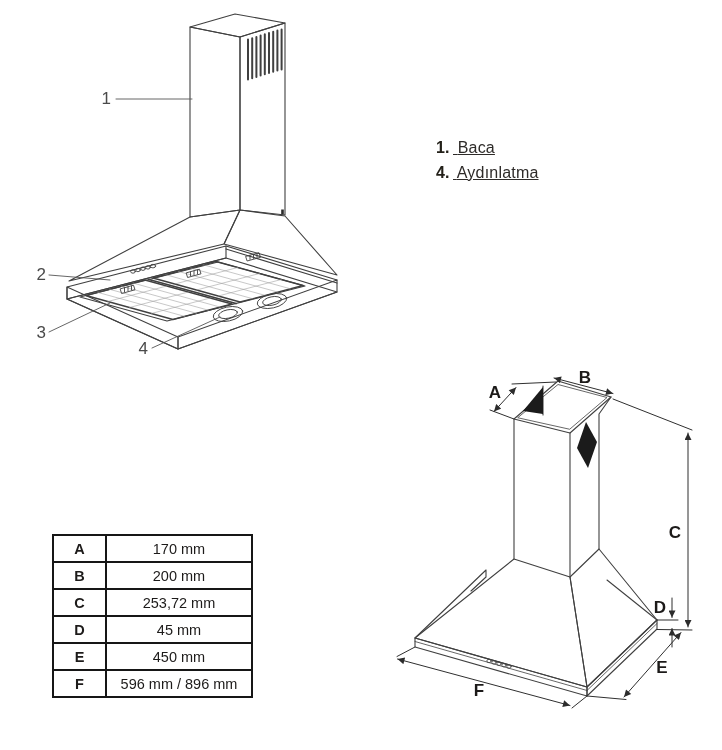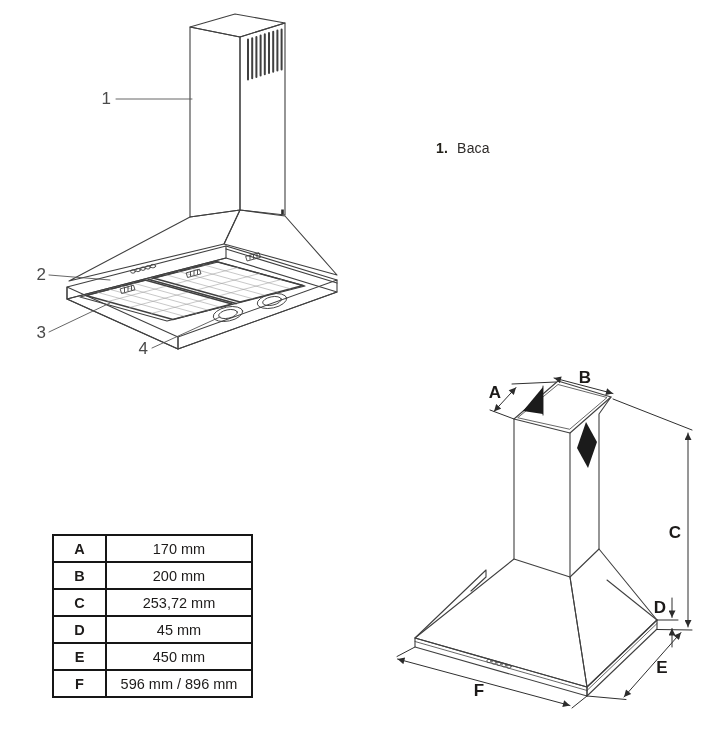--- a/index.html
+++ b/index.html
@@ -2,21 +2,21 @@
 <html><head>
 <meta charset="utf-8">
 <style>
   html,body{margin:0;padding:0;background:#ffffff;}
   .page{position:relative;width:722px;height:750px;background:#ffffff;overflow:hidden;
         font-family:"Liberation Sans",sans-serif;}
   svg{position:absolute;}
   .fig1{left:0;top:0;}
   .fig2{left:390px;top:350px;}
   .legend{position:absolute;left:436px;top:136px;color:#2e2b29;}
-  .legend .li{font-size:14px;line-height:24.5px;letter-spacing:.2px;}
+  .legend .li{font-size:16px;line-height:24.5px;letter-spacing:.2px;text-decoration:underline;}
   .legend .ln{font-weight:700;display:inline-block;min-width:17px;color:#232019;}
   .dims{position:absolute;left:52px;top:534px;border-collapse:collapse;
         font-size:14.5px;color:#1d1b1a;}
   .dims td{border:2px solid #161616;text-align:center;vertical-align:middle;
            height:25px;padding:0;}
   .dims td.k{width:51px;font-weight:700;}
   .dims td.v{width:144px;}
   text{font-family:"Liberation Sans",sans-serif;}
   .dimlabel{font-weight:700;font-size:17px;fill:#1c1a19;}
   .callout{font-size:17px;fill:#4a4a4a;}
@@ -96,20 +96,21 @@
     <g text-anchor="end">
       <text class="callout" x="111" y="104">1</text>
       <text class="callout" x="46" y="280">2</text>
       <text class="callout" x="46" y="338">3</text>
       <text class="callout" x="148" y="354">4</text>
     </g>
   </svg>
 
   <div class="legend">
     <div class="li"><span class="ln">1.</span> <span>Baca</span></div>
+    <div class="li"><span class="ln">4.</span> <span>Aydınlatma</span></div>
   </div>
 
   <table class="dims">
     <tbody>
       <tr>
           <td class="k">A</td>
           <td class="v">170 mm</td>
         </tr>
       <tr>
           <td class="k">B</td>

